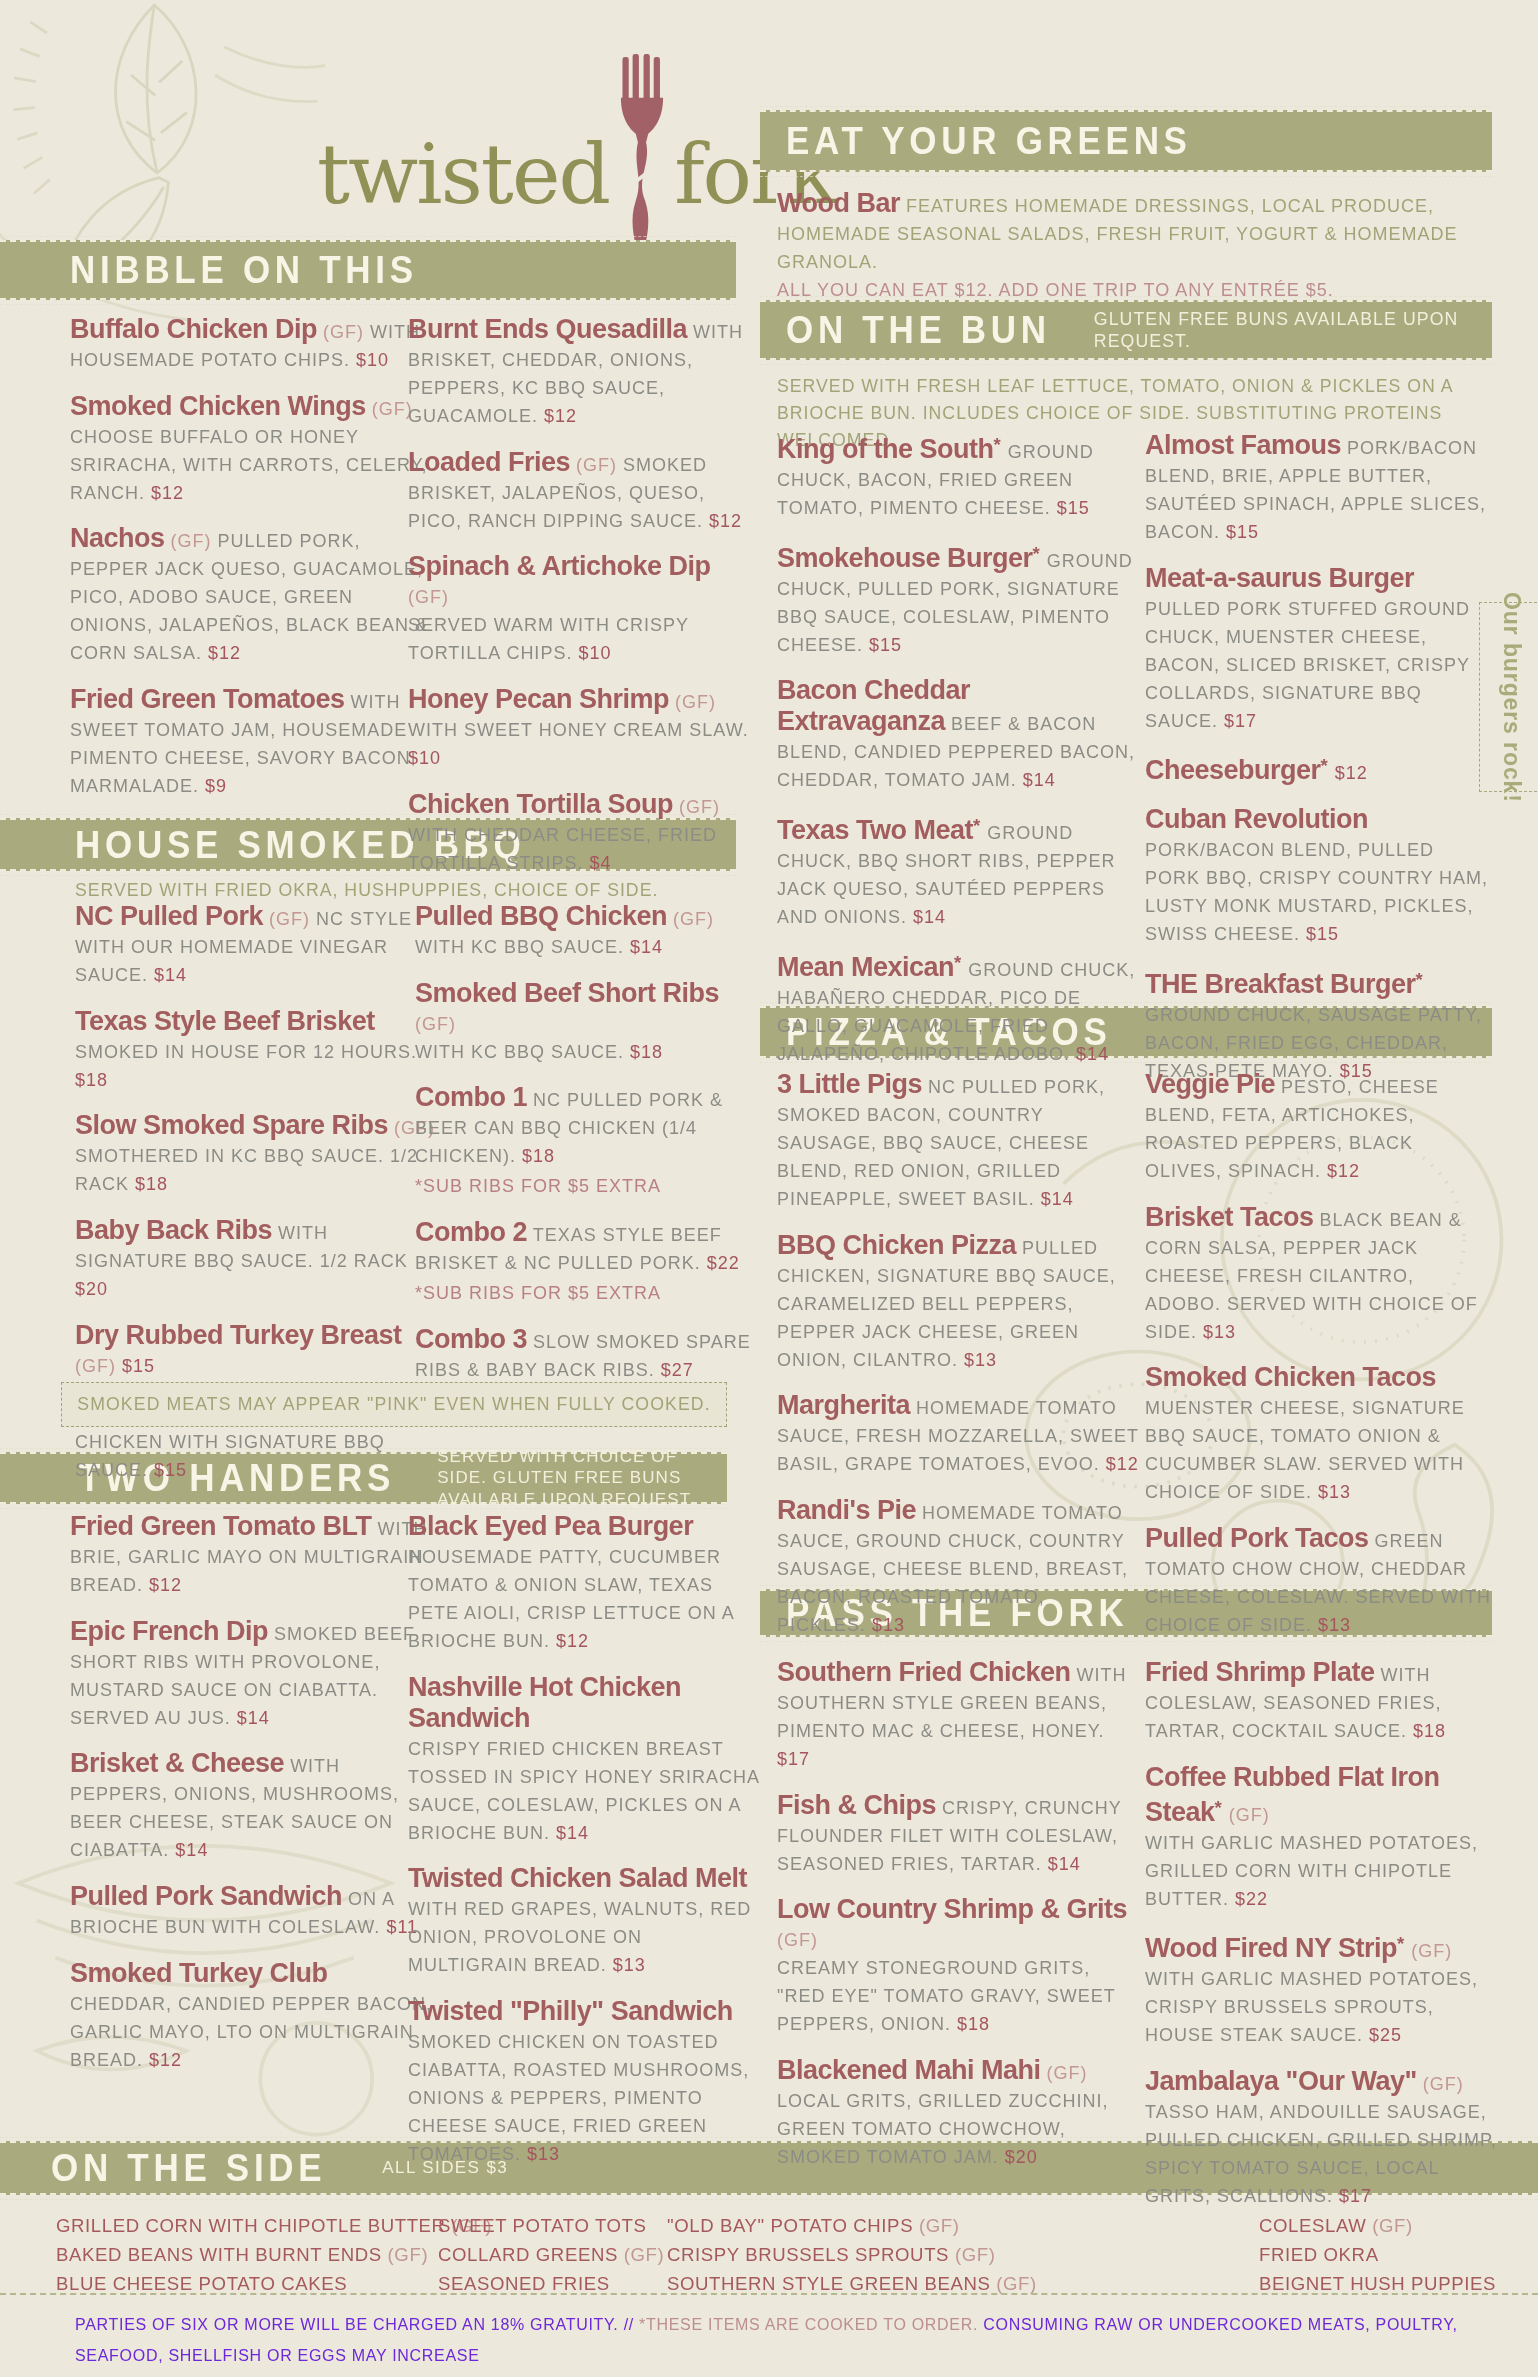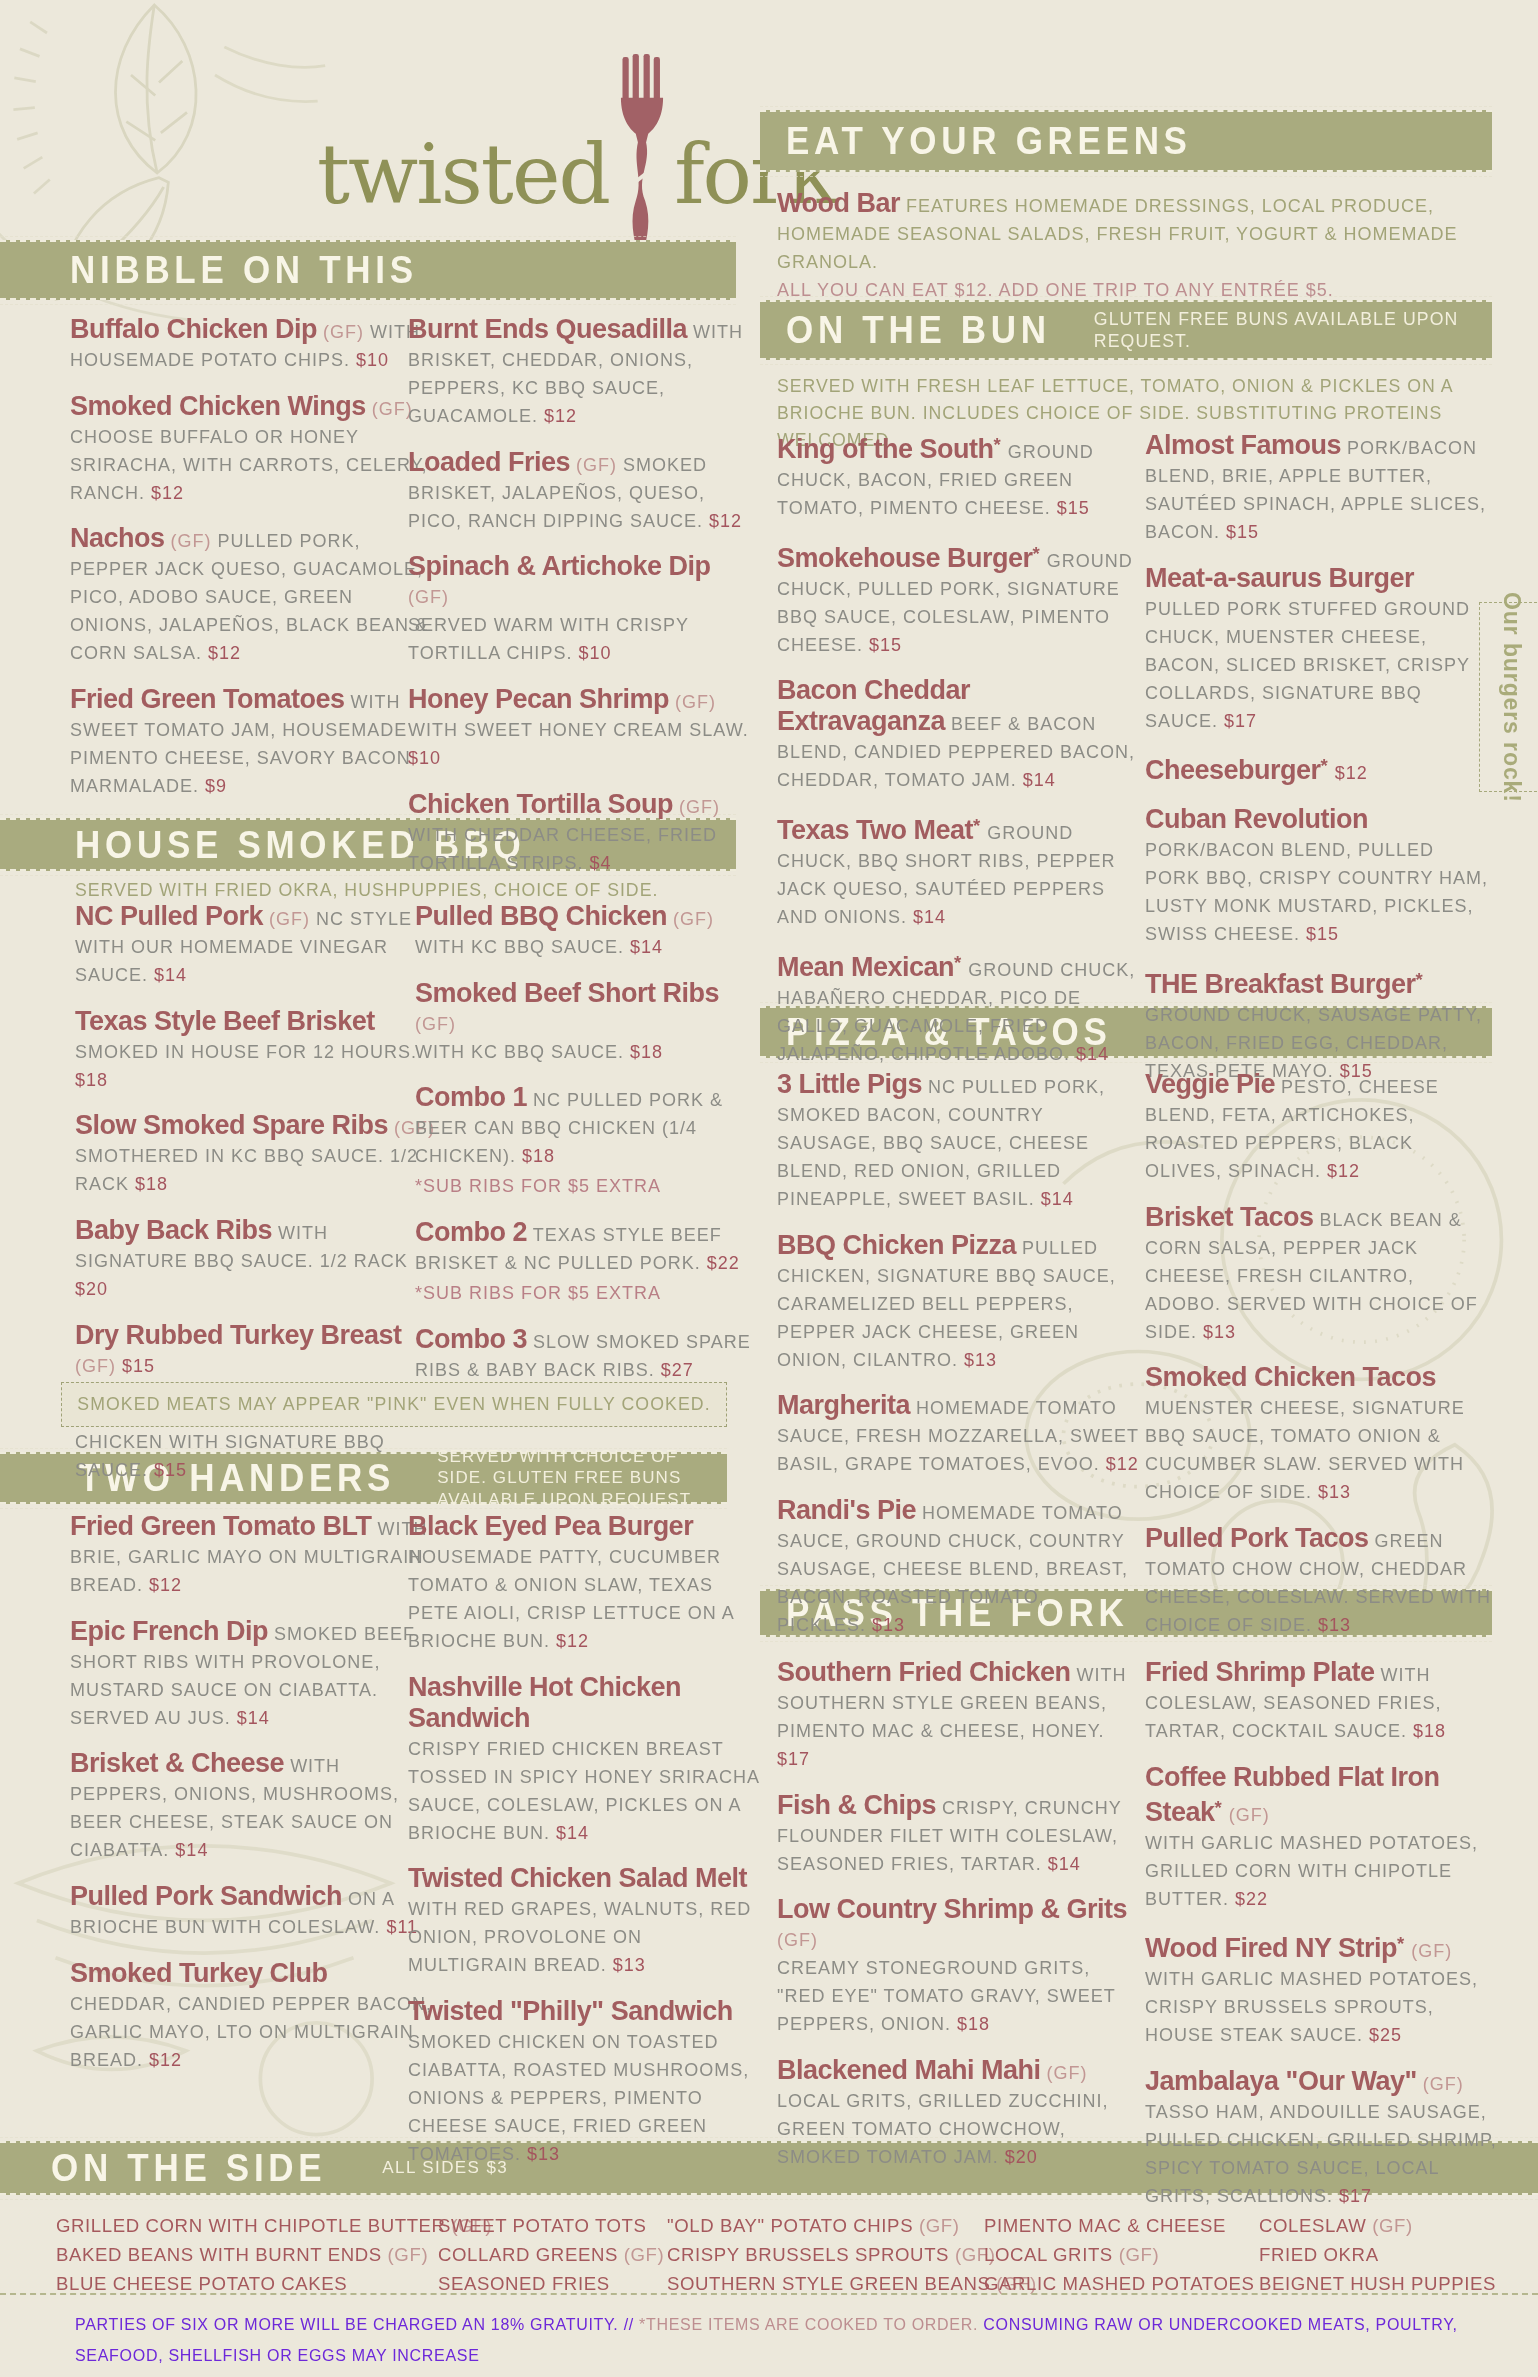--- a/index.html
+++ b/index.html
@@ -228,25 +228,20 @@
   <div class="side-col" style="left:438px;">
       <div>SWEET POTATO TOTS</div>
       <div>COLLARD GREENS <span class="gf2">(GF)</span></div>
       <div>SEASONED FRIES</div>
     </div>
   <div class="side-col" style="left:667px;">
       <div>"OLD BAY" POTATO CHIPS <span class="gf2">(GF)</span></div>
       <div>CRISPY BRUSSELS SPROUTS <span class="gf2">(GF)</span></div>
       <div>SOUTHERN STYLE GREEN BEANS <span class="gf2">(GF)</span></div>
     </div>
-  <div class="side-col" style="left:984px;">
-      <div>PIMENTO MAC &amp; CHEESE</div>
-      <div>LOCAL GRITS <span class="gf2">(GF)</span></div>
-      <div>GARLIC MASHED POTATOES</div>
-    </div>
   <div class="side-col" style="left:1259px;">
       <div>COLESLAW <span class="gf2">(GF)</span></div>
       <div>FRIED OKRA</div>
       <div>BEIGNET HUSH PUPPIES</div>
     </div>
 
   <div id="sep"></div>
   <div id="footer">
     <div><span class="seg-o">PARTIES OF SIX OR MORE WILL BE CHARGED AN 18% GRATUITY.  //  </span><span class="seg-r">*THESE ITEMS ARE COOKED TO ORDER. </span><span class="seg-o">CONSUMING RAW OR UNDERCOOKED MEATS, POULTRY, SEAFOOD, SHELLFISH OR EGGS MAY INCREASE</span></div>
     <div></div>

